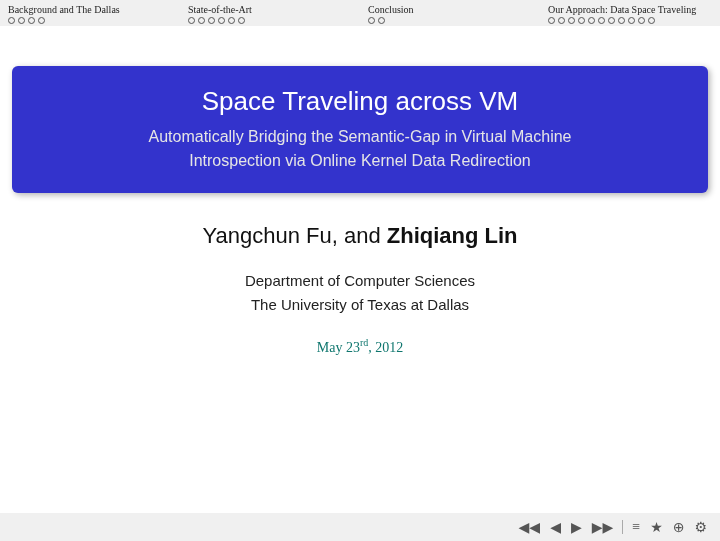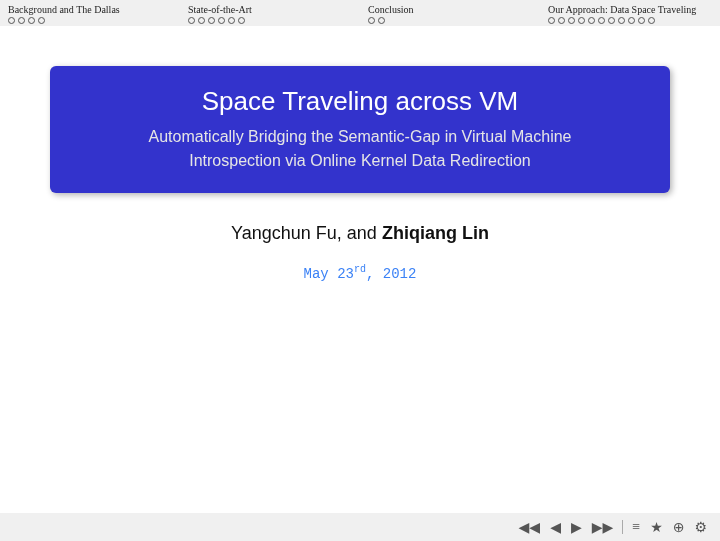--- a/index.html
+++ b/index.html
@@ -60,21 +60,21 @@
       flex-direction: column;
       align-items: center;
       justify-content: flex-start;
       padding-top: 40px;
     }
 
     
     .title-box {
       background: #3333cc;
       border-radius: 6px;
-      width: 620px;
+      width: 696px;
       padding: 20px 46px;
       text-align: center;
       margin-bottom: 30px;
       box-shadow: 2px 2px 6px rgba(0,0,0,0.3);
     }
 
     .title-main {
       color: white;
       font-size: 26px;
       font-weight: normal;
@@ -84,21 +84,21 @@
 
     .title-sub {
       color: #e5e5e5;
       font-size: 16px;
       line-height: 1.5;
       font-family: 'Arial', sans-serif;
     }
 
     
     .authors {
-      font-size: 18px;
+      font-size: 22px;
       color: #111;
       margin-bottom: 20px;
       font-family: 'Arial', sans-serif;
     }
 
     .authors-bold {
       font-weight: bold;
     }
 
     
@@ -107,22 +107,22 @@
       color: #222;
       text-align: center;
       line-height: 1.6;
       margin-bottom: 20px;
       font-family: 'Arial', sans-serif;
     }
 
     
     .date {
       font-size: 14px;
-      color: #3b82f6;
-      font-family: Liberation Mono, monospace;
+      color: #0f766e;
+      font-family: Liberation Serif, serif;
     }
 
     .date sup {
       font-size: 10px;
     }
 
     
     .bottom-toolbar {
       position: absolute;
       bottom: 0;
@@ -207,20 +207,24 @@
     <div class="title-sub">
       <span>Automatically Bridging the Semantic-Gap in Virtual Machine</span><br>
       <span>Introspection via Online Kernel Data Redirection</span>
     </div>
   </div>
 
   <div class="authors">
     <span>Yangchun Fu, and </span><span class="authors-bold">Zhiqiang Lin</span>
   </div>
 
+  <div class="affiliation">
+    <span>Department of Computer Sciences</span><br>
+    <span>The University of Texas at Dallas</span>
+  </div>
 
   <div class="date">
     <span>May 23</span><sup>rd</sup><span>, 2012</span>
   </div>
 
 </div>
 
 <div class="bottom-toolbar">
   <span class="toolbar-icon">◀◀</span>
   <span class="toolbar-icon">◀</span>

